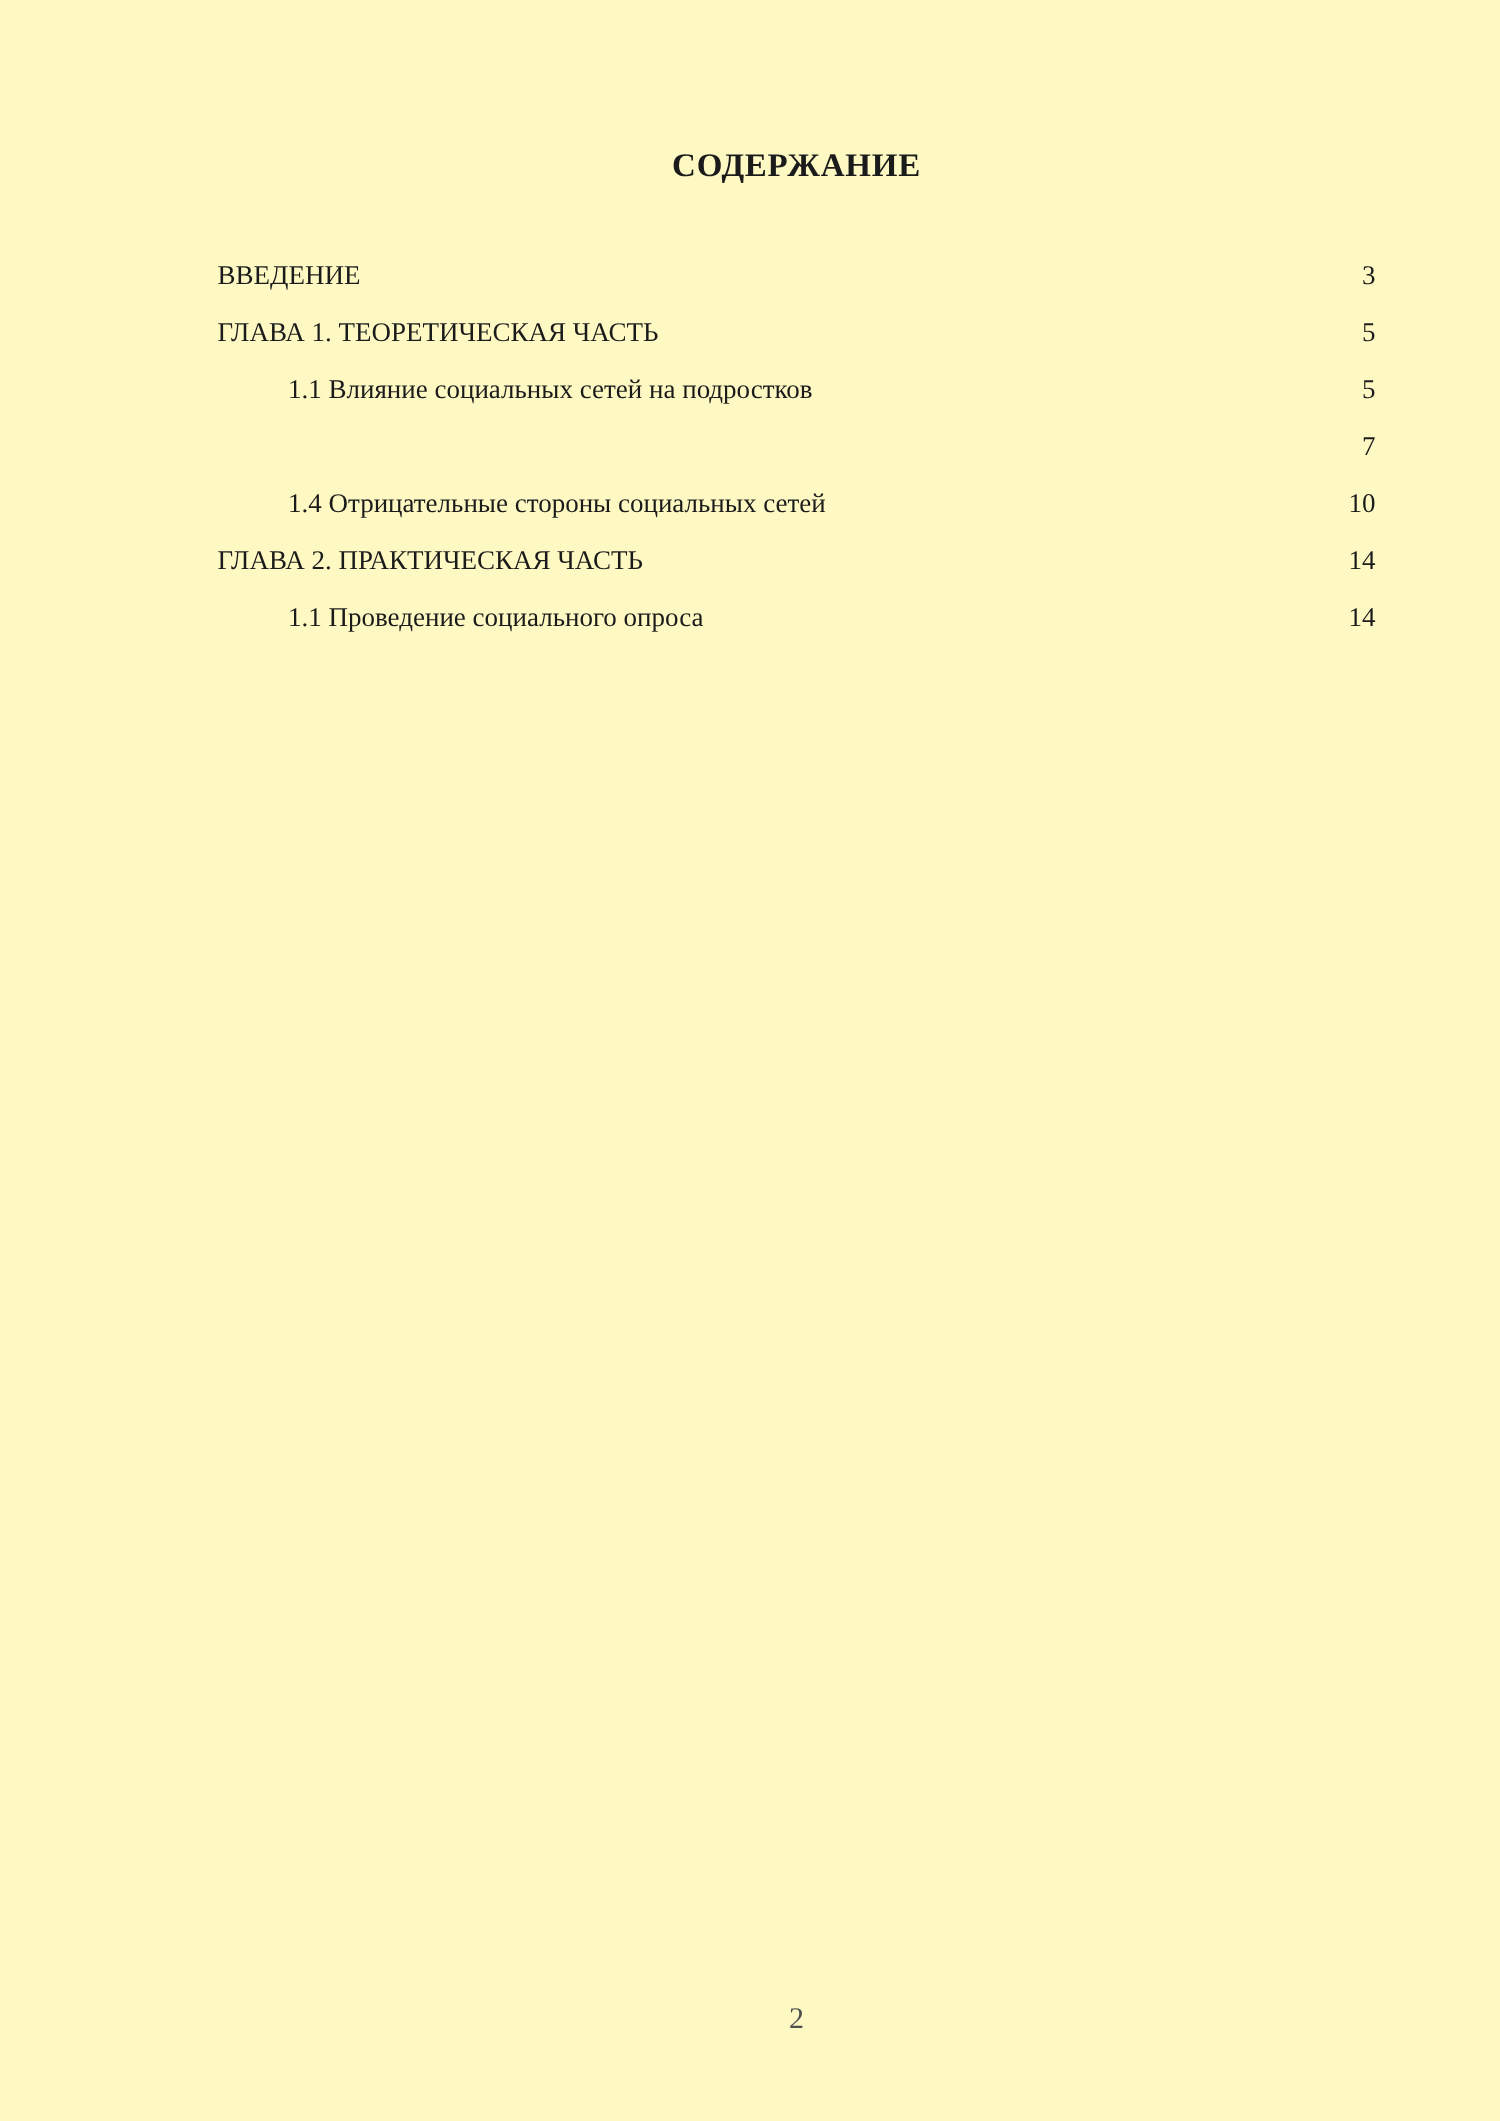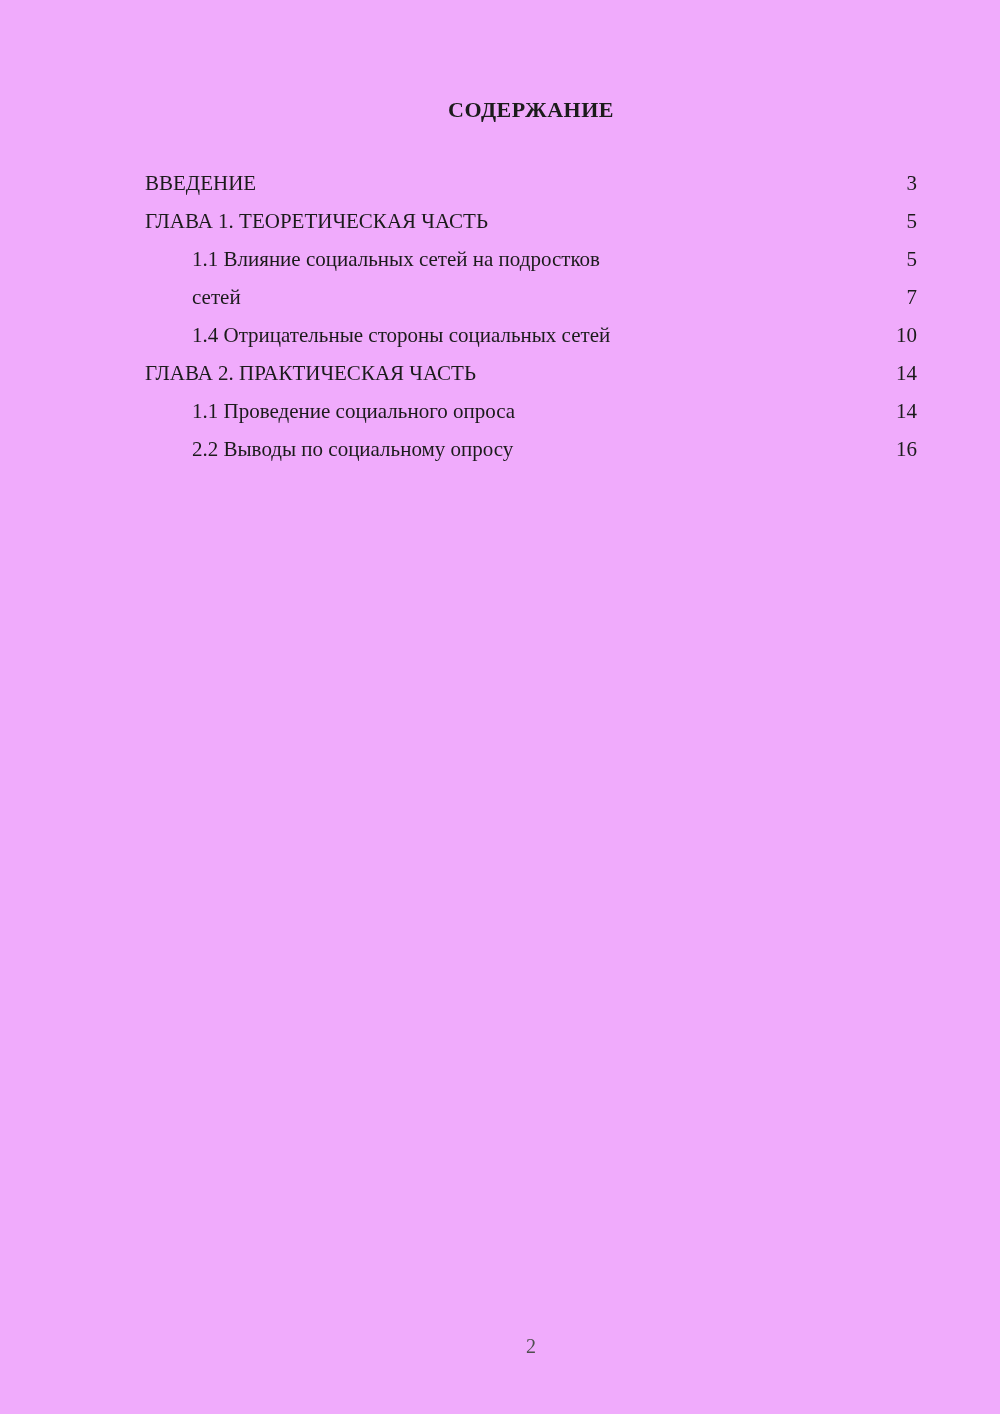--- a/index.html
+++ b/index.html
@@ -1,21 +1,21 @@
 <!DOCTYPE html>
 <html><head>
 <meta charset="utf-8">
 <style>
   * { margin: 0; padding: 0; box-sizing: border-box; }
   html, body { background: #ffffff; }
   .page {
     position: relative;
     width: 1000px;
     height: 1414px;
-    background: #f0abfc;
+    background: #fef9c3;
     font-family: "Liberation Serif", serif;
     color: #1b1b1b;
     overflow: hidden;
   }
   .content {
     position: absolute;
     left: 145px;
     right: 83px;
     top: 96px;
   }
@@ -23,21 +23,21 @@
     text-align: center;
     font-weight: bold;
     font-size: 22px;
     letter-spacing: 0.5px;
     line-height: 27px;
     margin-bottom: 47px;
   }
   .toc-row {
     display: flex;
     align-items: flex-end;
-    font-size: 21px;
+    font-size: 18px;
     line-height: 27px;
     margin-bottom: 11px;
   }
   .toc-label { flex: 1; }
   .toc-row.level-1 .toc-label { padding-left: 47px; }
   .toc-page {
     min-width: 42px;
     text-align: right;
     white-space: nowrap;
   }
@@ -69,44 +69,39 @@
       <div class="toc-page">5</div>
     </div>
 
     <div class="toc-row level-1">
       <div class="toc-label">1.1 Влияние социальных сетей на подростков</div>
       <div class="toc-page">5</div>
     </div>
 
     <div class="toc-row level-1">
       <div class="toc-label">
-        <div>сетей</div>
       </div>
       <div class="toc-page">7</div>
     </div>
 
 
     <div class="toc-row level-1">
       <div class="toc-label">1.4 Отрицательные стороны социальных сетей</div>
       <div class="toc-page">10</div>
     </div>
 
     <div class="toc-row level-0">
       <div class="toc-label">ГЛАВА 2. ПРАКТИЧЕСКАЯ ЧАСТЬ</div>
       <div class="toc-page">14</div>
     </div>
 
     <div class="toc-row level-1">
       <div class="toc-label">1.1 Проведение социального опроса</div>
       <div class="toc-page">14</div>
     </div>
 
-    <div class="toc-row level-1">
-      <div class="toc-label">2.2 Выводы по социальному опросу</div>
-      <div class="toc-page">16</div>
-    </div>
 
 
 
   </div>
 
   <div class="footer-page-number">2</div>
 </div>
 
 </body></html>

